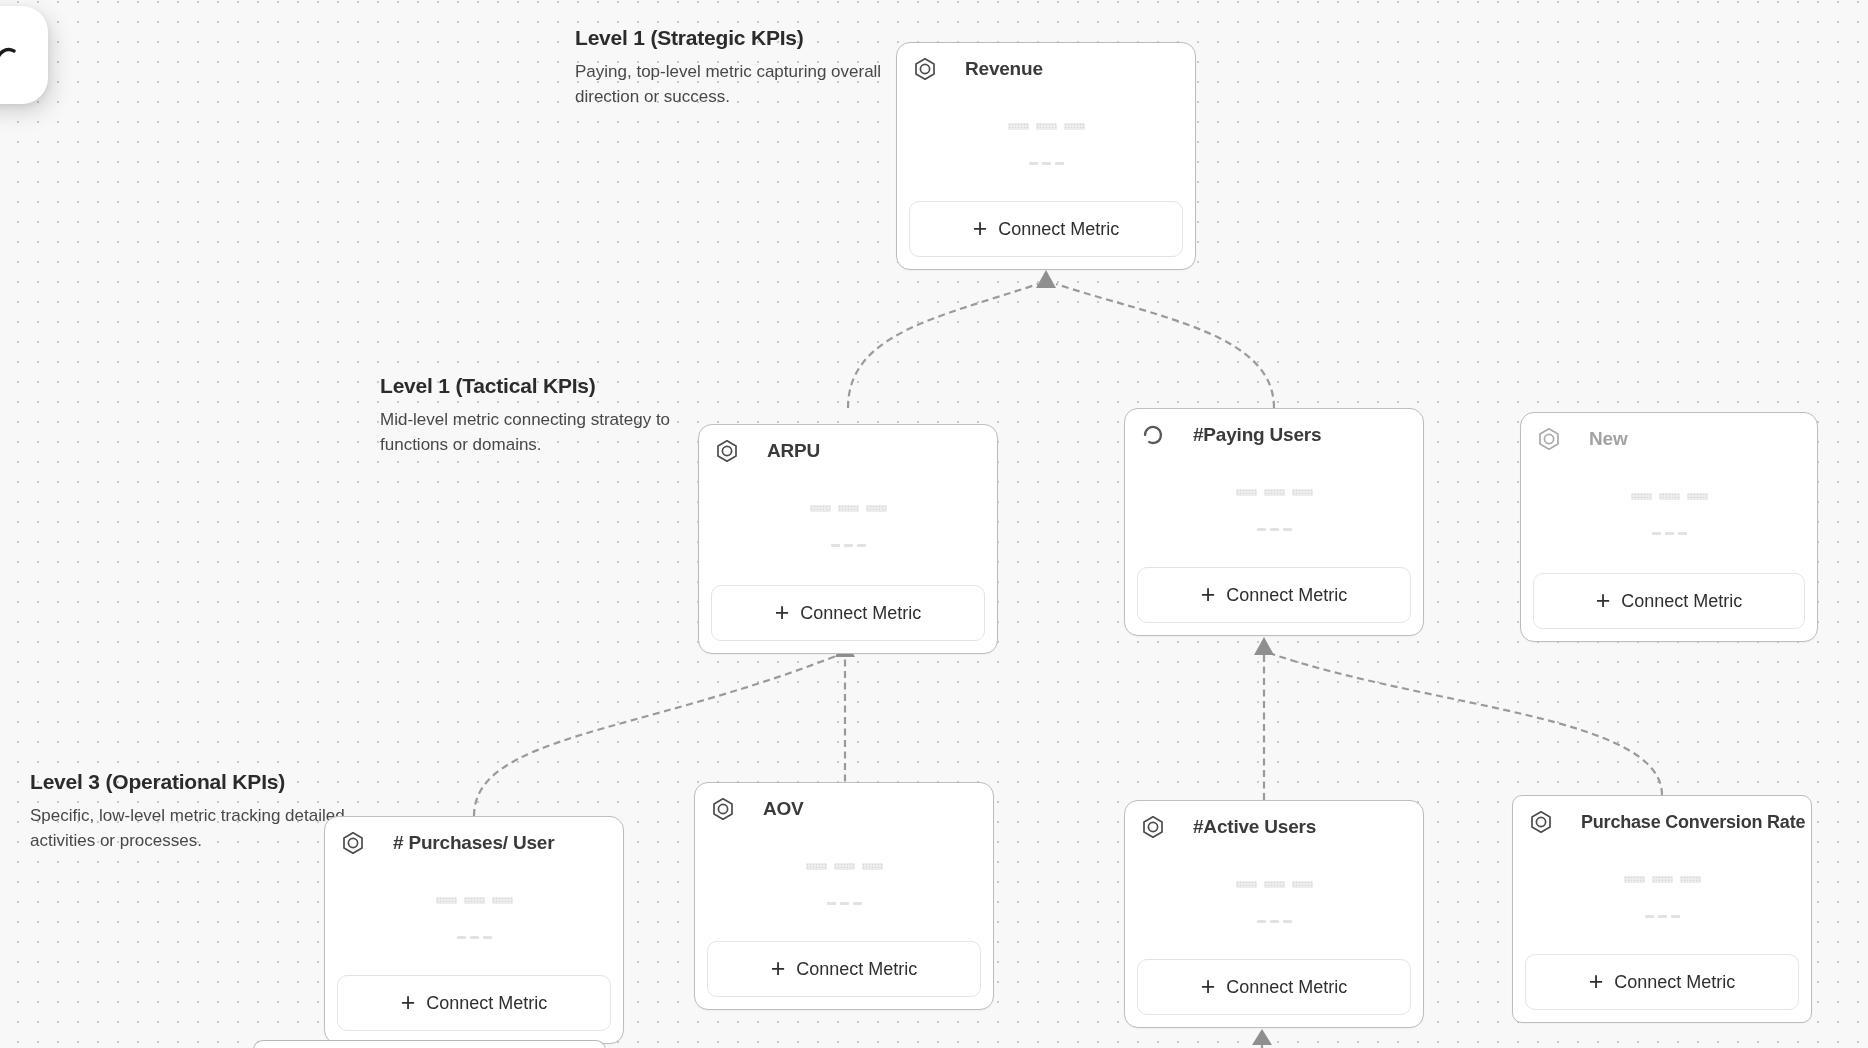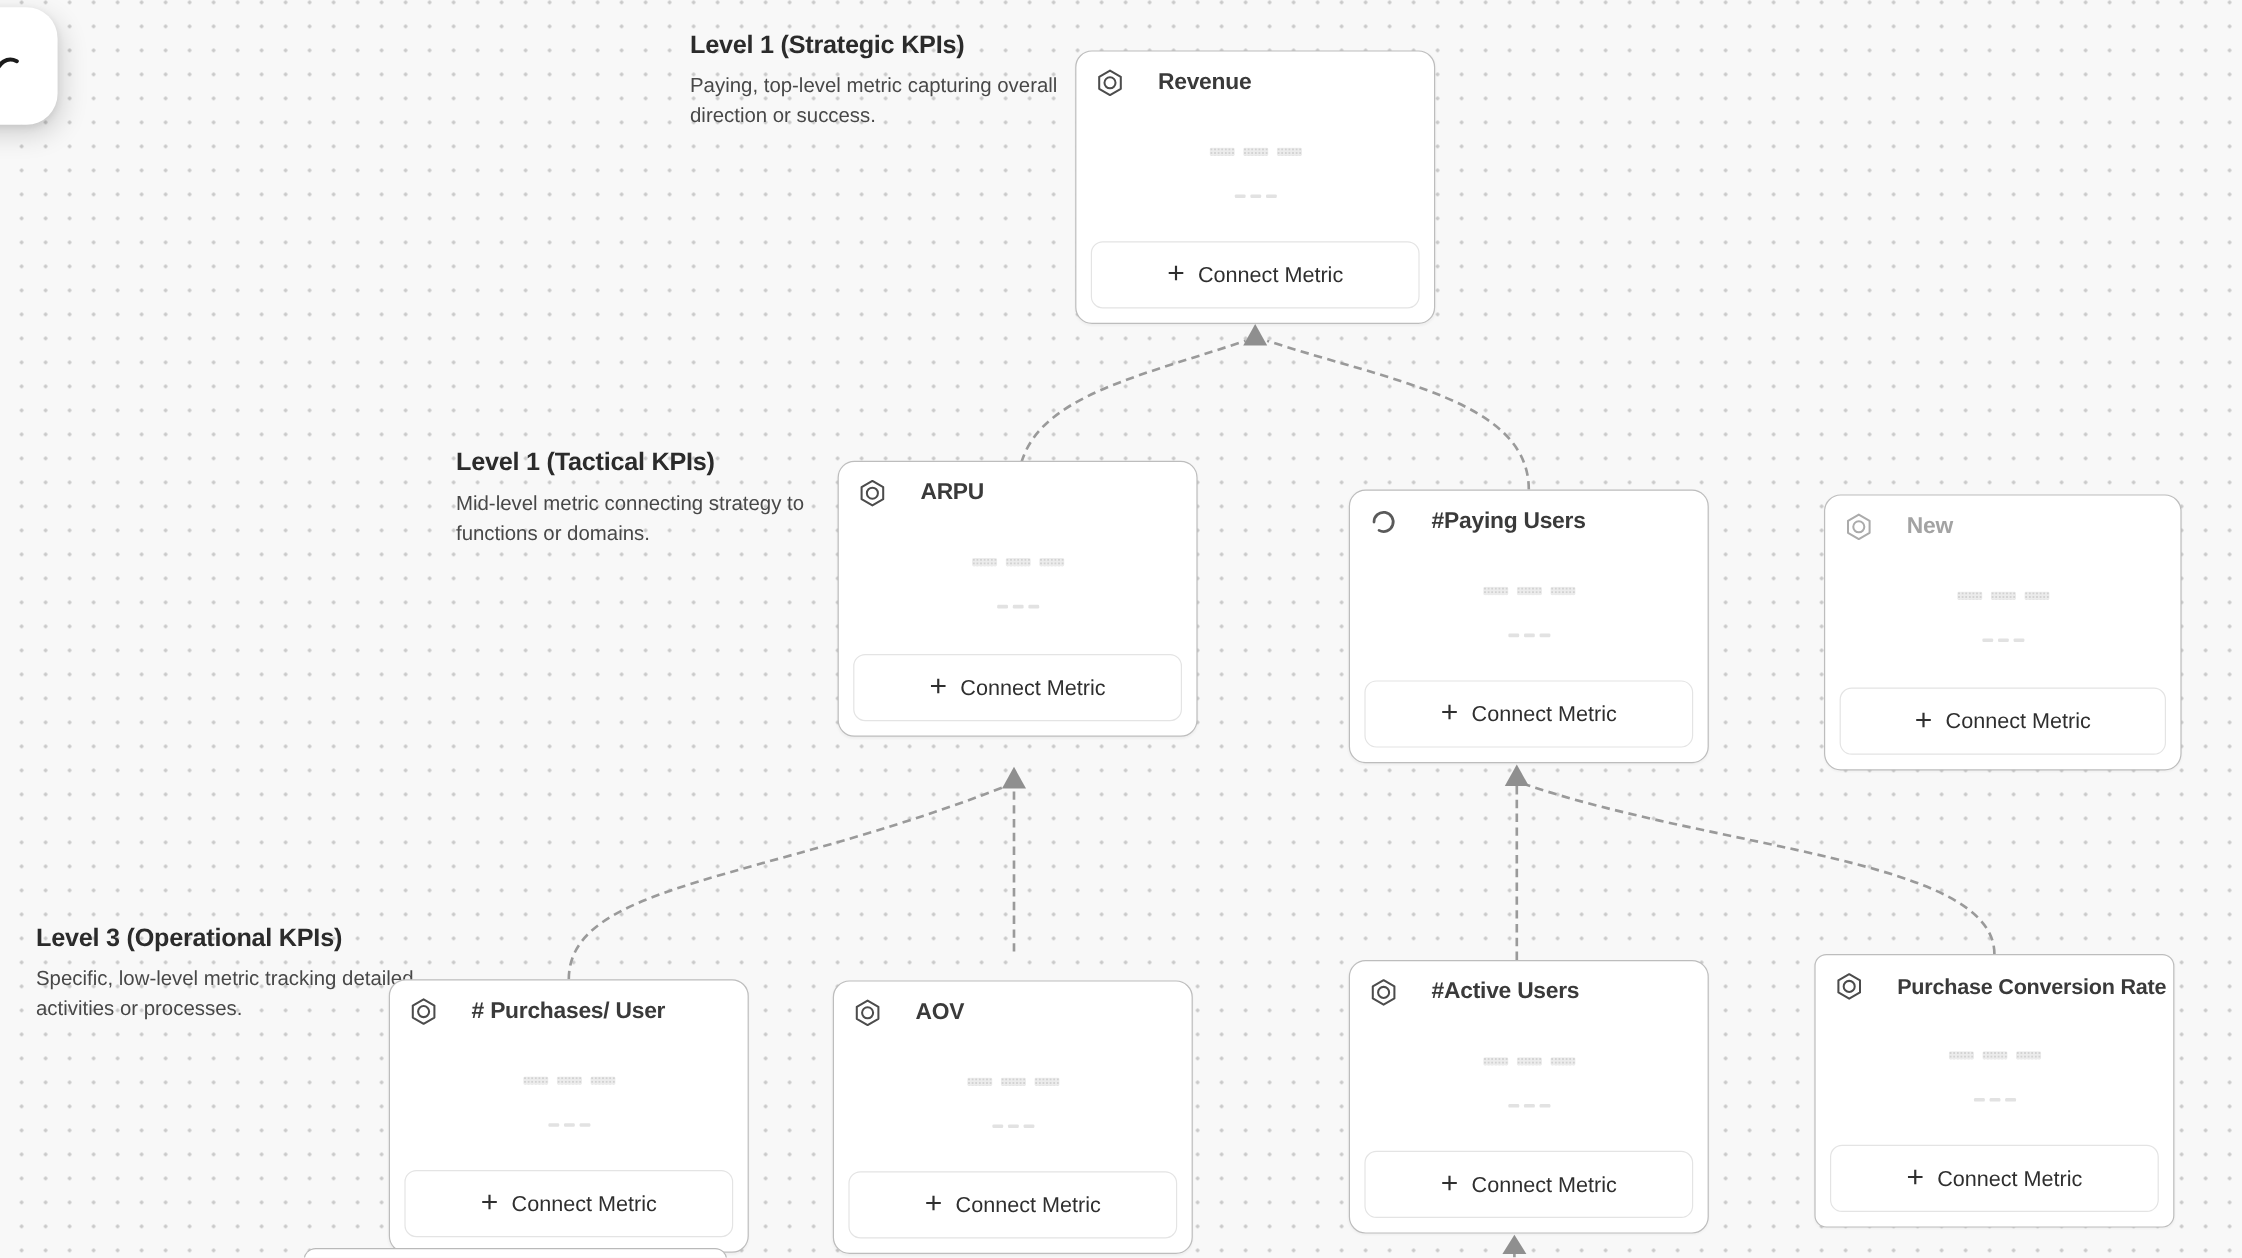--- a/index.html
+++ b/index.html
@@ -105,21 +105,21 @@
         <i></i>
         <i></i>
         <i></i>
       </div>
     <button class="connect-btn">
       <span class="plus">+</span>
       <span>Connect Metric</span>
     </button>
   </div>
 
-  <div class="card" style="left:698px; top:384px; height:230px;">
+  <div class="card" style="left:698px; top:424px; height:230px;">
     <div class="card-head">
       <svg class="micon" viewBox="0 0 24 24">
           <path d="M12 1.8 L21 7 V17 L12 22.2 L3 17 V7 Z" fill="none" stroke="#4c4c4c" stroke-width="1.7" stroke-linejoin="round"></path>
           <circle cx="12" cy="12" r="4.6" fill="none" stroke="#4c4c4c" stroke-width="1.7"></circle>
         </svg>
       <span class="card-title">ARPU</span>
     </div>
     <div class="sk-bars">
         <i></i>
         <i></i>
@@ -200,21 +200,21 @@
         <i></i>
         <i></i>
         <i></i>
       </div>
     <button class="connect-btn">
       <span class="plus">+</span>
       <span>Connect Metric</span>
     </button>
   </div>
 
-  <div class="card" style="left:694px; top:817px;">
+  <div class="card" style="left:694px; top:782px;">
     <div class="card-head">
       <svg class="micon" viewBox="0 0 24 24">
           <path d="M12 1.8 L21 7 V17 L12 22.2 L3 17 V7 Z" fill="none" stroke="#4c4c4c" stroke-width="1.7" stroke-linejoin="round"></path>
           <circle cx="12" cy="12" r="4.6" fill="none" stroke="#4c4c4c" stroke-width="1.7"></circle>
         </svg>
       <span class="card-title">AOV</span>
     </div>
     <div class="sk-bars">
         <i></i>
         <i></i>

